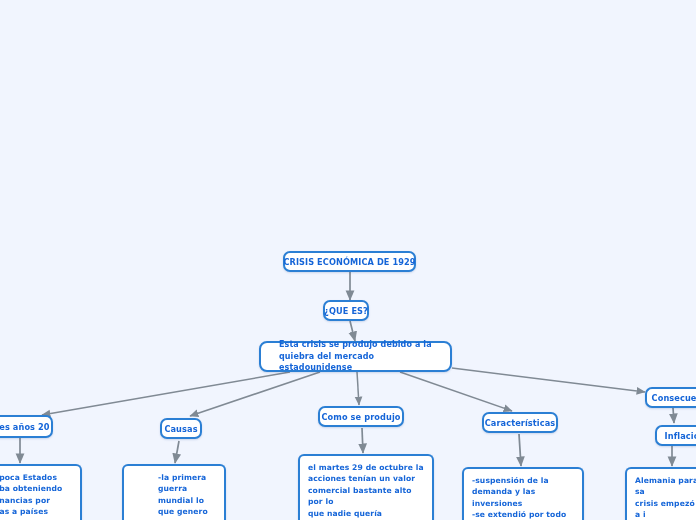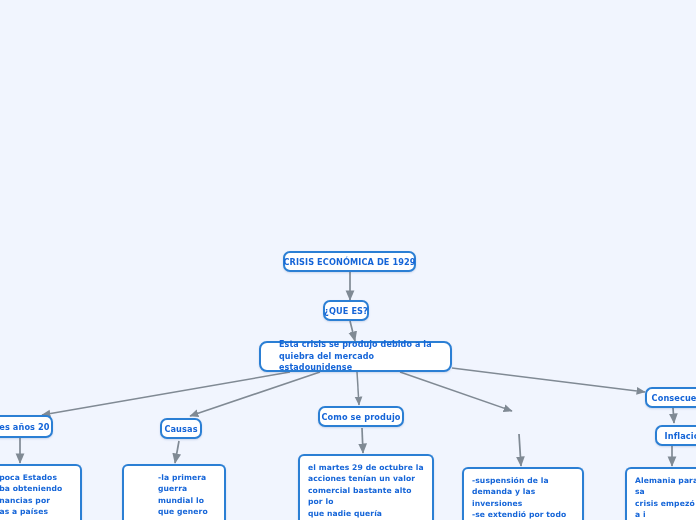--- a/index.html
+++ b/index.html
@@ -157,20 +157,23 @@
   </div>
 
   <div class="node para-node clip-bottom" style="left:298px; top:454px; width:136px; height:66px;">el martes 29 de octubre la
 acciones tenían un valor
 comercial bastante alto por lo
 que nadie quería comprarlas,
 los inversionistas las
 empezaron a vender mas
 baratas, colapsando la bolsa,</div>
 
+  <div class="node title-node" style="left:482px; top:412px; width:76px; height:21px;">
+    <span>Características</span>
+  </div>
 
   <div class="node para-node clip-bottom" style="left:462px; top:467px; width:122px; height:53px;">-suspensión de la
 demanda y las inversiones
 -se extendió por todo el
 mundo                        -
 el sistema financiero se</div>
 
   <div class="node title-node clip-right" style="left:645px; top:387px; width:62px; height:21px;">
     <span>Consecuen</span>
   </div>

